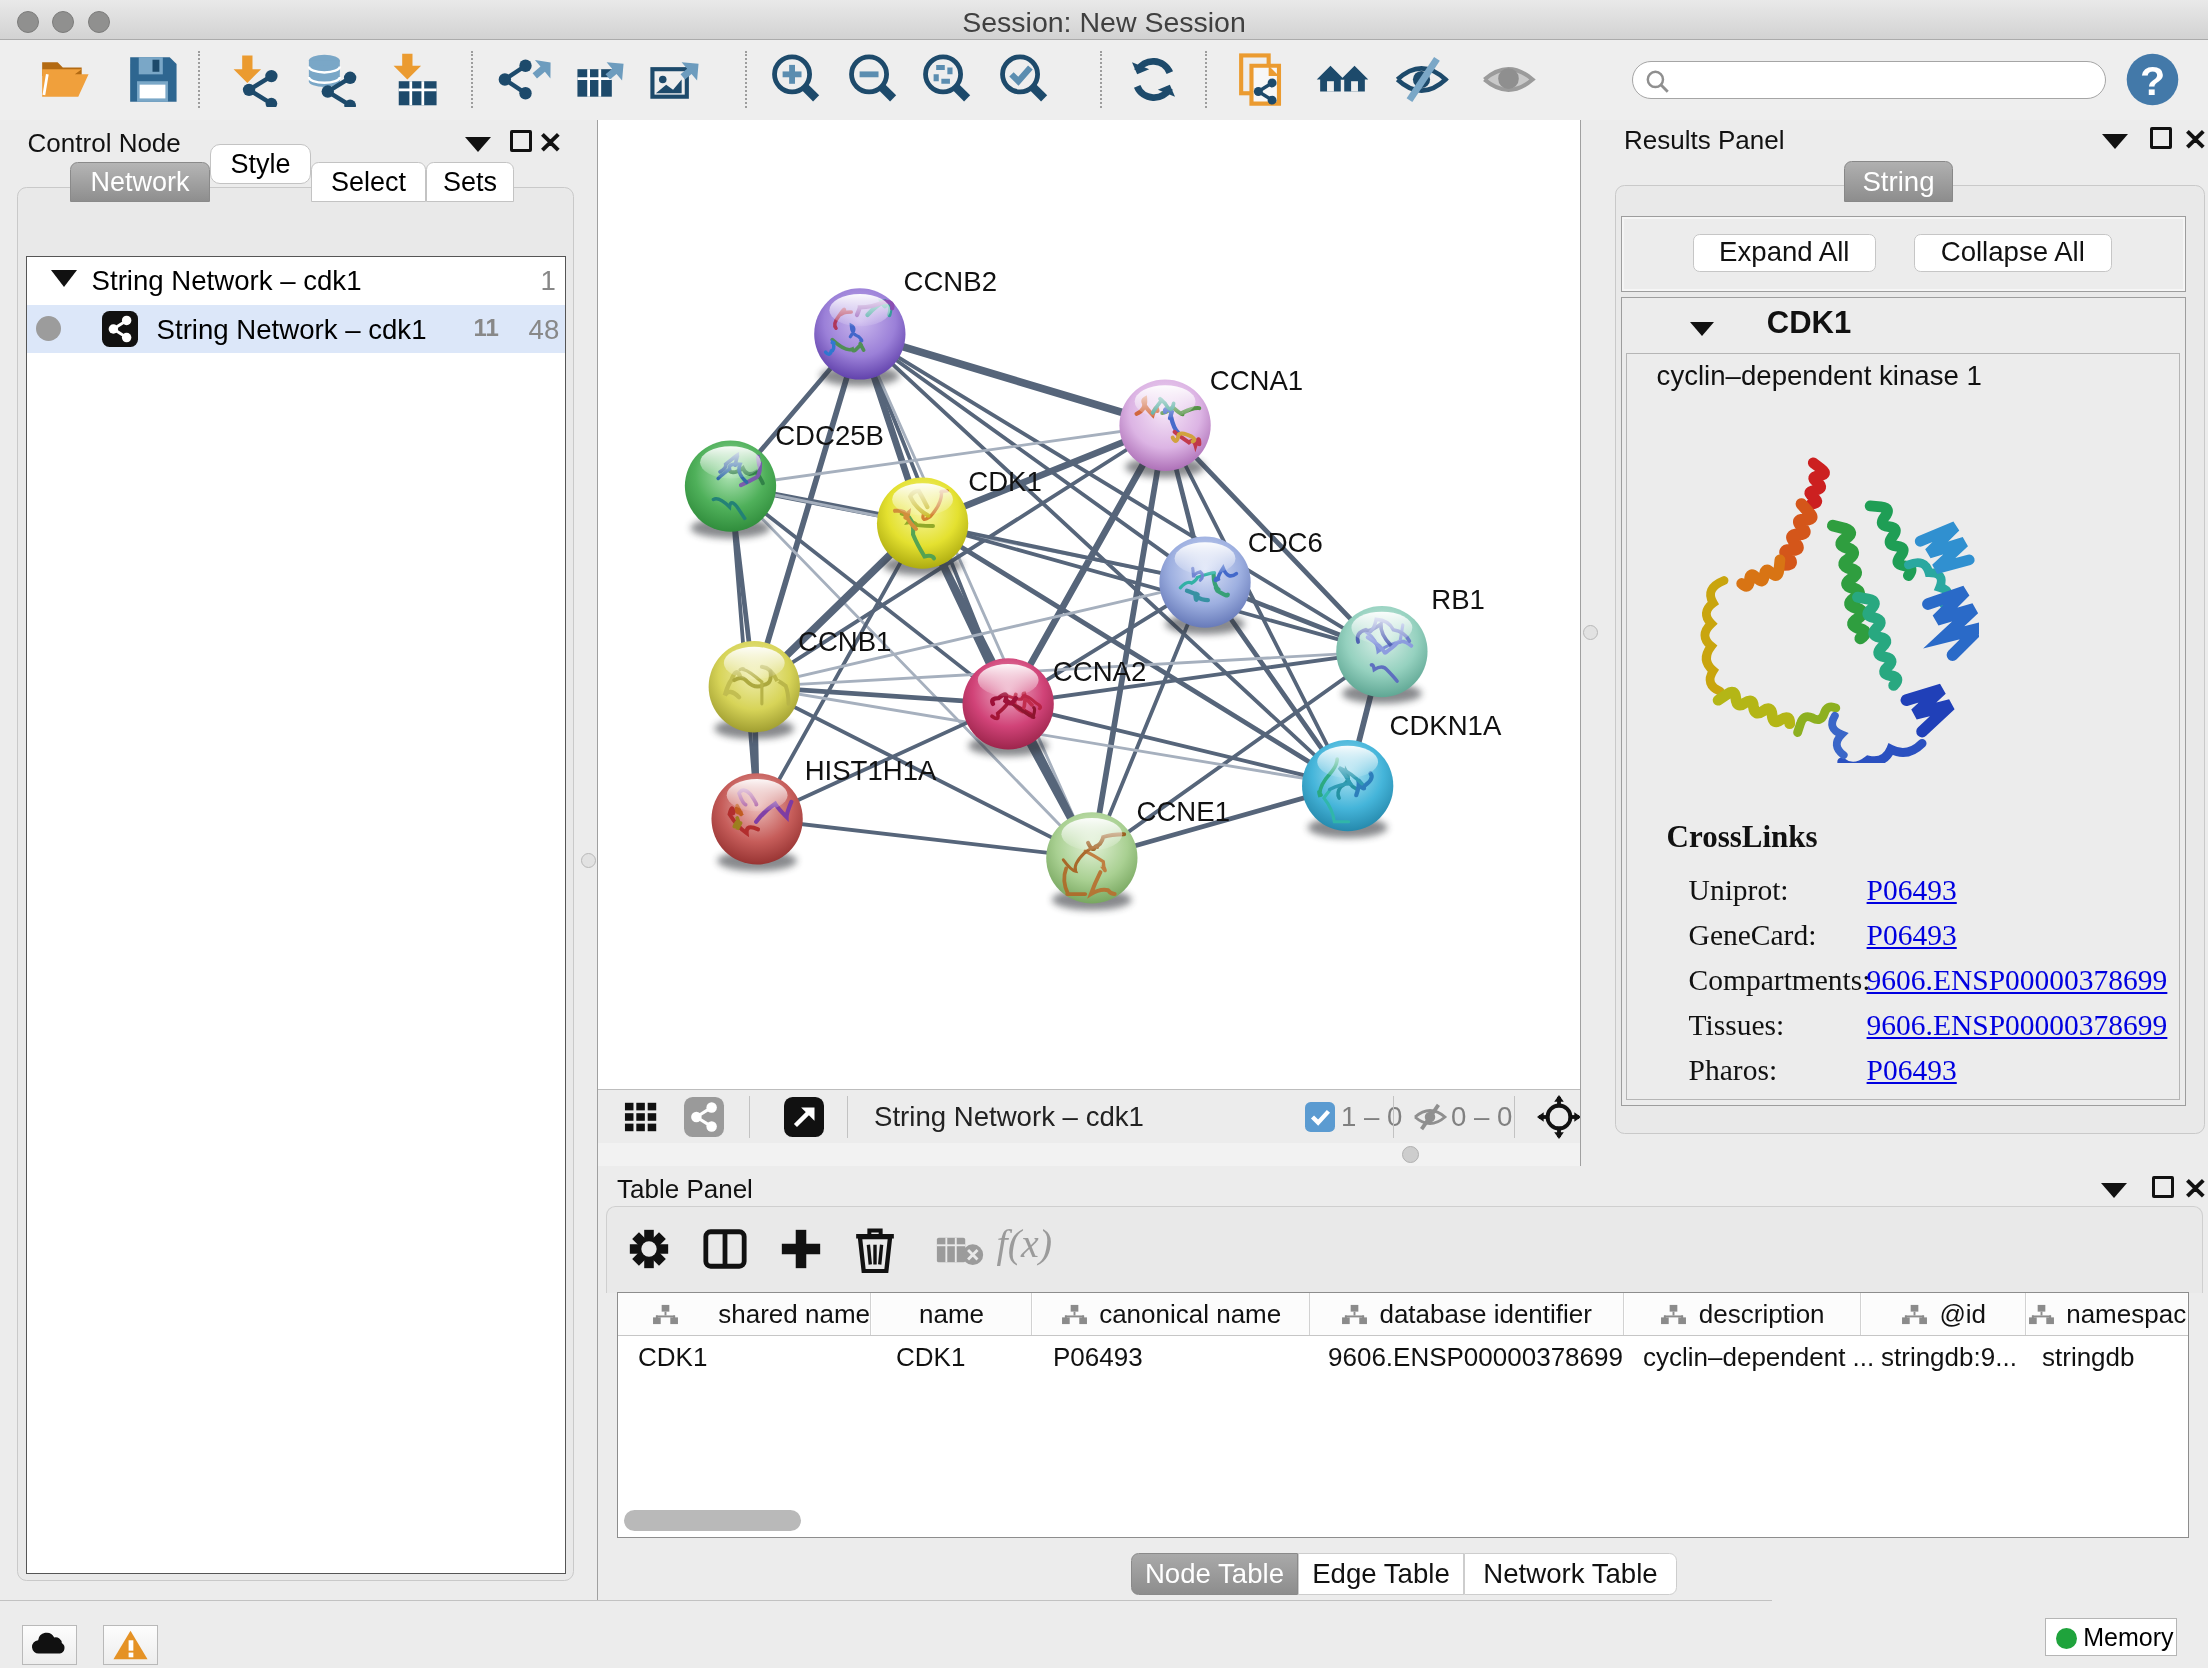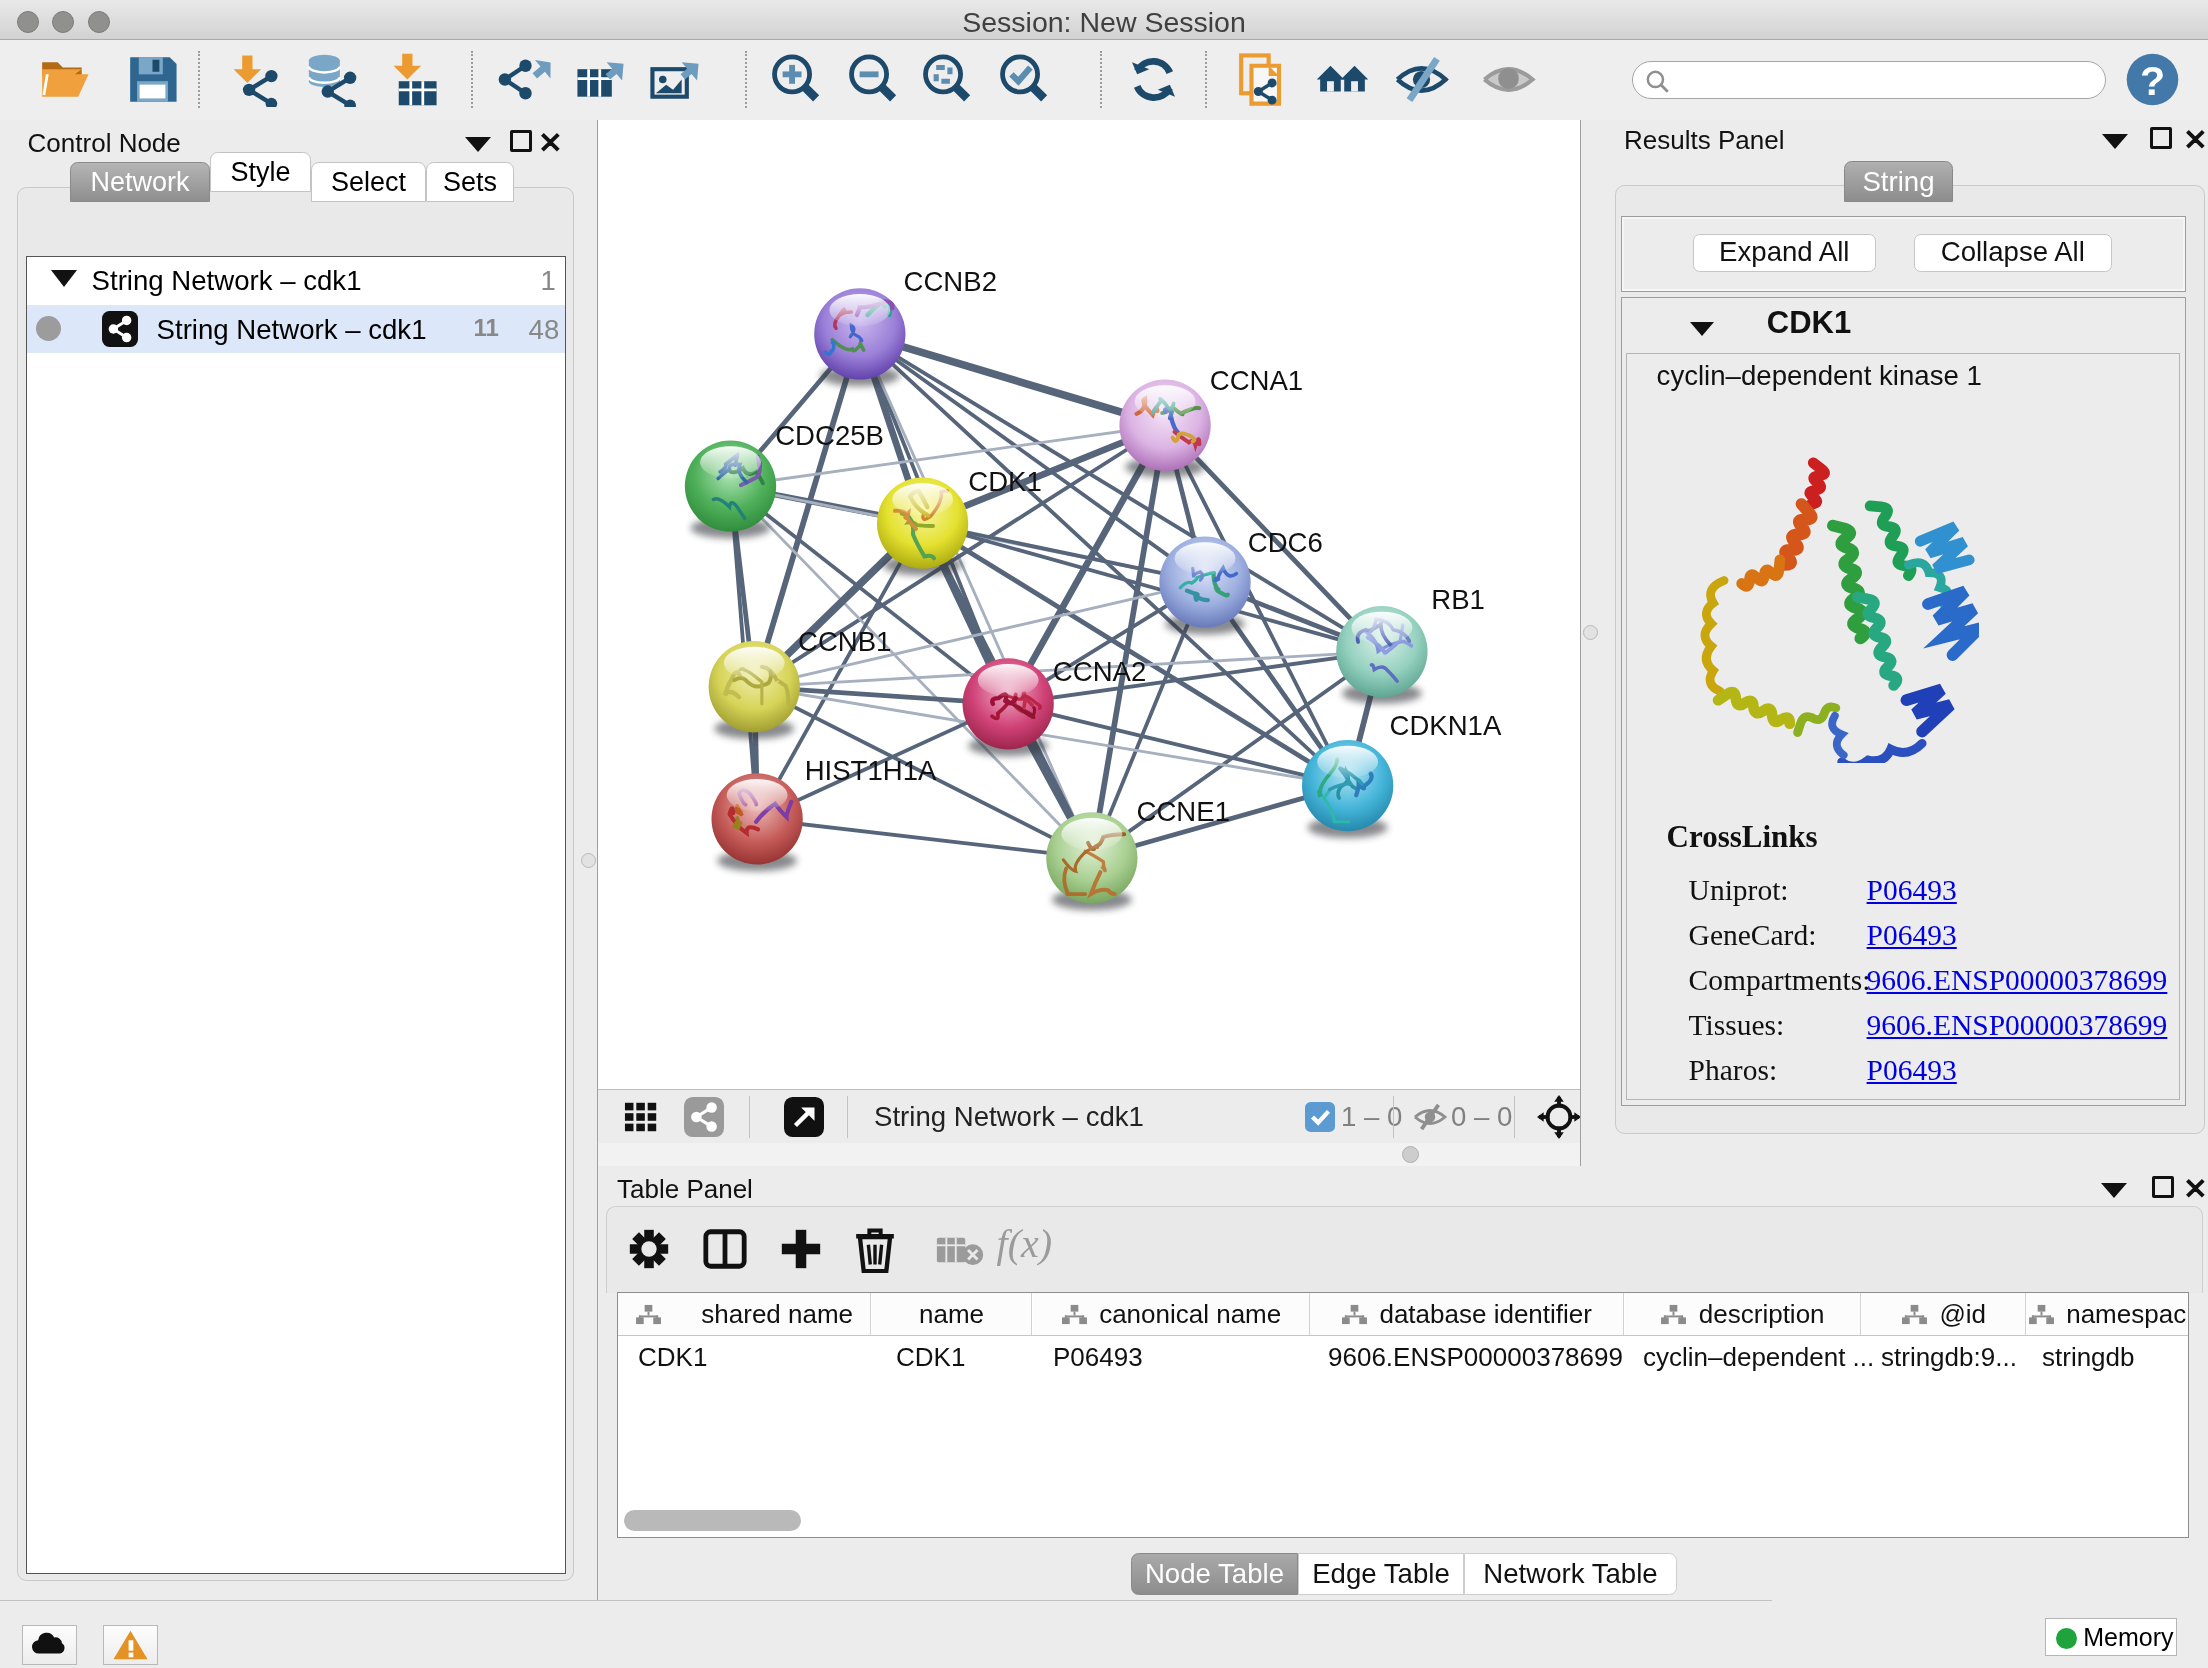--- a/index.html
+++ b/index.html
@@ -251,21 +251,21 @@
         <text x="16" y="25" font-size="24" font-weight="bold" fill="#fff" text-anchor="middle">?</text>
       </svg>
   </div>
 
   <div id="cpanel" class="abs">
     <div class="phead" style="position:absolute;left:27.6px;top:7.6px;">Control Node</div>
     <div style="position:absolute;left:465px;top:17px;width:0;height:0;border-left:13.3px solid transparent;border-right:13.3px solid transparent;border-top:15px solid #111;"></div>
     <div style="position:absolute;left:510px;top:9.5px;width:16px;height:16px;border:3.8px solid #111;border-radius:1.9px;"></div>
     <div style="position:absolute;left:538px;top:5.7px;font-size:29.5px;font-weight:bold;color:#111;">✕</div>
     <div class="tab tabsel" style="left:70px;top:42px;width:138px;">Network</div>
-    <div class="tab" style="left:210px;top:32px;width:99px;">Style</div>
+    <div class="tab" style="left:210px;top:24px;width:99px;border-radius:10px;">Style</div>
     <div class="tab" style="left:311px;top:42px;width:113px;">Select</div>
     <div class="tab" style="left:426px;top:42px;width:86px;">Sets</div>
     <div id="cp-pane">
       <div id="cp-list">
         <div style="position:absolute;left:24px;top:13.3px;" class="trirow"></div>
         <div style="position:absolute;left:65px;top:7.6px;font-size:27.6px;">String Network – cdk1</div>
         <div style="position:absolute;left:514px;top:7.6px;font-size:27.6px;color:#888;">1</div>
         <div id="cp-row2">
           <div style="position:absolute;left:9.5px;top:10.5px;width:25px;height:25px;border-radius:50%;background:#9c9c9c;"></div>
           <svg style="position:absolute;left:75px;top:5.7px;" width="36" height="36" viewBox="0 0 38 38">
@@ -691,21 +691,21 @@
             <line x1="2" y1="14" x2="32" y2="14"></line>
             <line x1="12" y1="6" x2="12" y2="32"></line>
             <line x1="22" y1="6" x2="22" y2="32"></line>
           </g>
           <circle cx="40" cy="24" r="11" fill="#9b9b9b"></circle>
           <path d="M35 19 l10 10 M45 19 l-10 10" stroke="#e9e9e9" stroke-width="3"></path>
         </svg>
       <div style="position:absolute;left:390px;top:13.3px;font-family:'Liberation Serif',serif;font-style:italic;font-size:40px;color:#9b9b9b;">f(x)</div>
     </div>
     <div id="tp-table">
-      <div class="th" style="left:0px;width:252px;display:flex;align-items:center;justify-content:center;gap:28px;">
+      <div class="th" style="left:0px;width:252px;display:flex;align-items:center;justify-content:flex-end;gap:28px;">
           <svg width="27" height="23" viewBox="0 0 28 24" style="margin-right:11.4px;flex:none;">
             <g fill="#8b8b8b">
               <rect x="10" y="2" width="8" height="7"></rect>
               <rect x="1" y="15" width="8" height="7"></rect>
               <rect x="19" y="15" width="8" height="7"></rect>
               <rect x="13" y="9" width="2" height="4"></rect>
               <rect x="4" y="13" width="20" height="2"></rect>
               <rect x="4" y="13" width="2" height="3"></rect>
               <rect x="22" y="13" width="2" height="3"></rect>
             </g>

